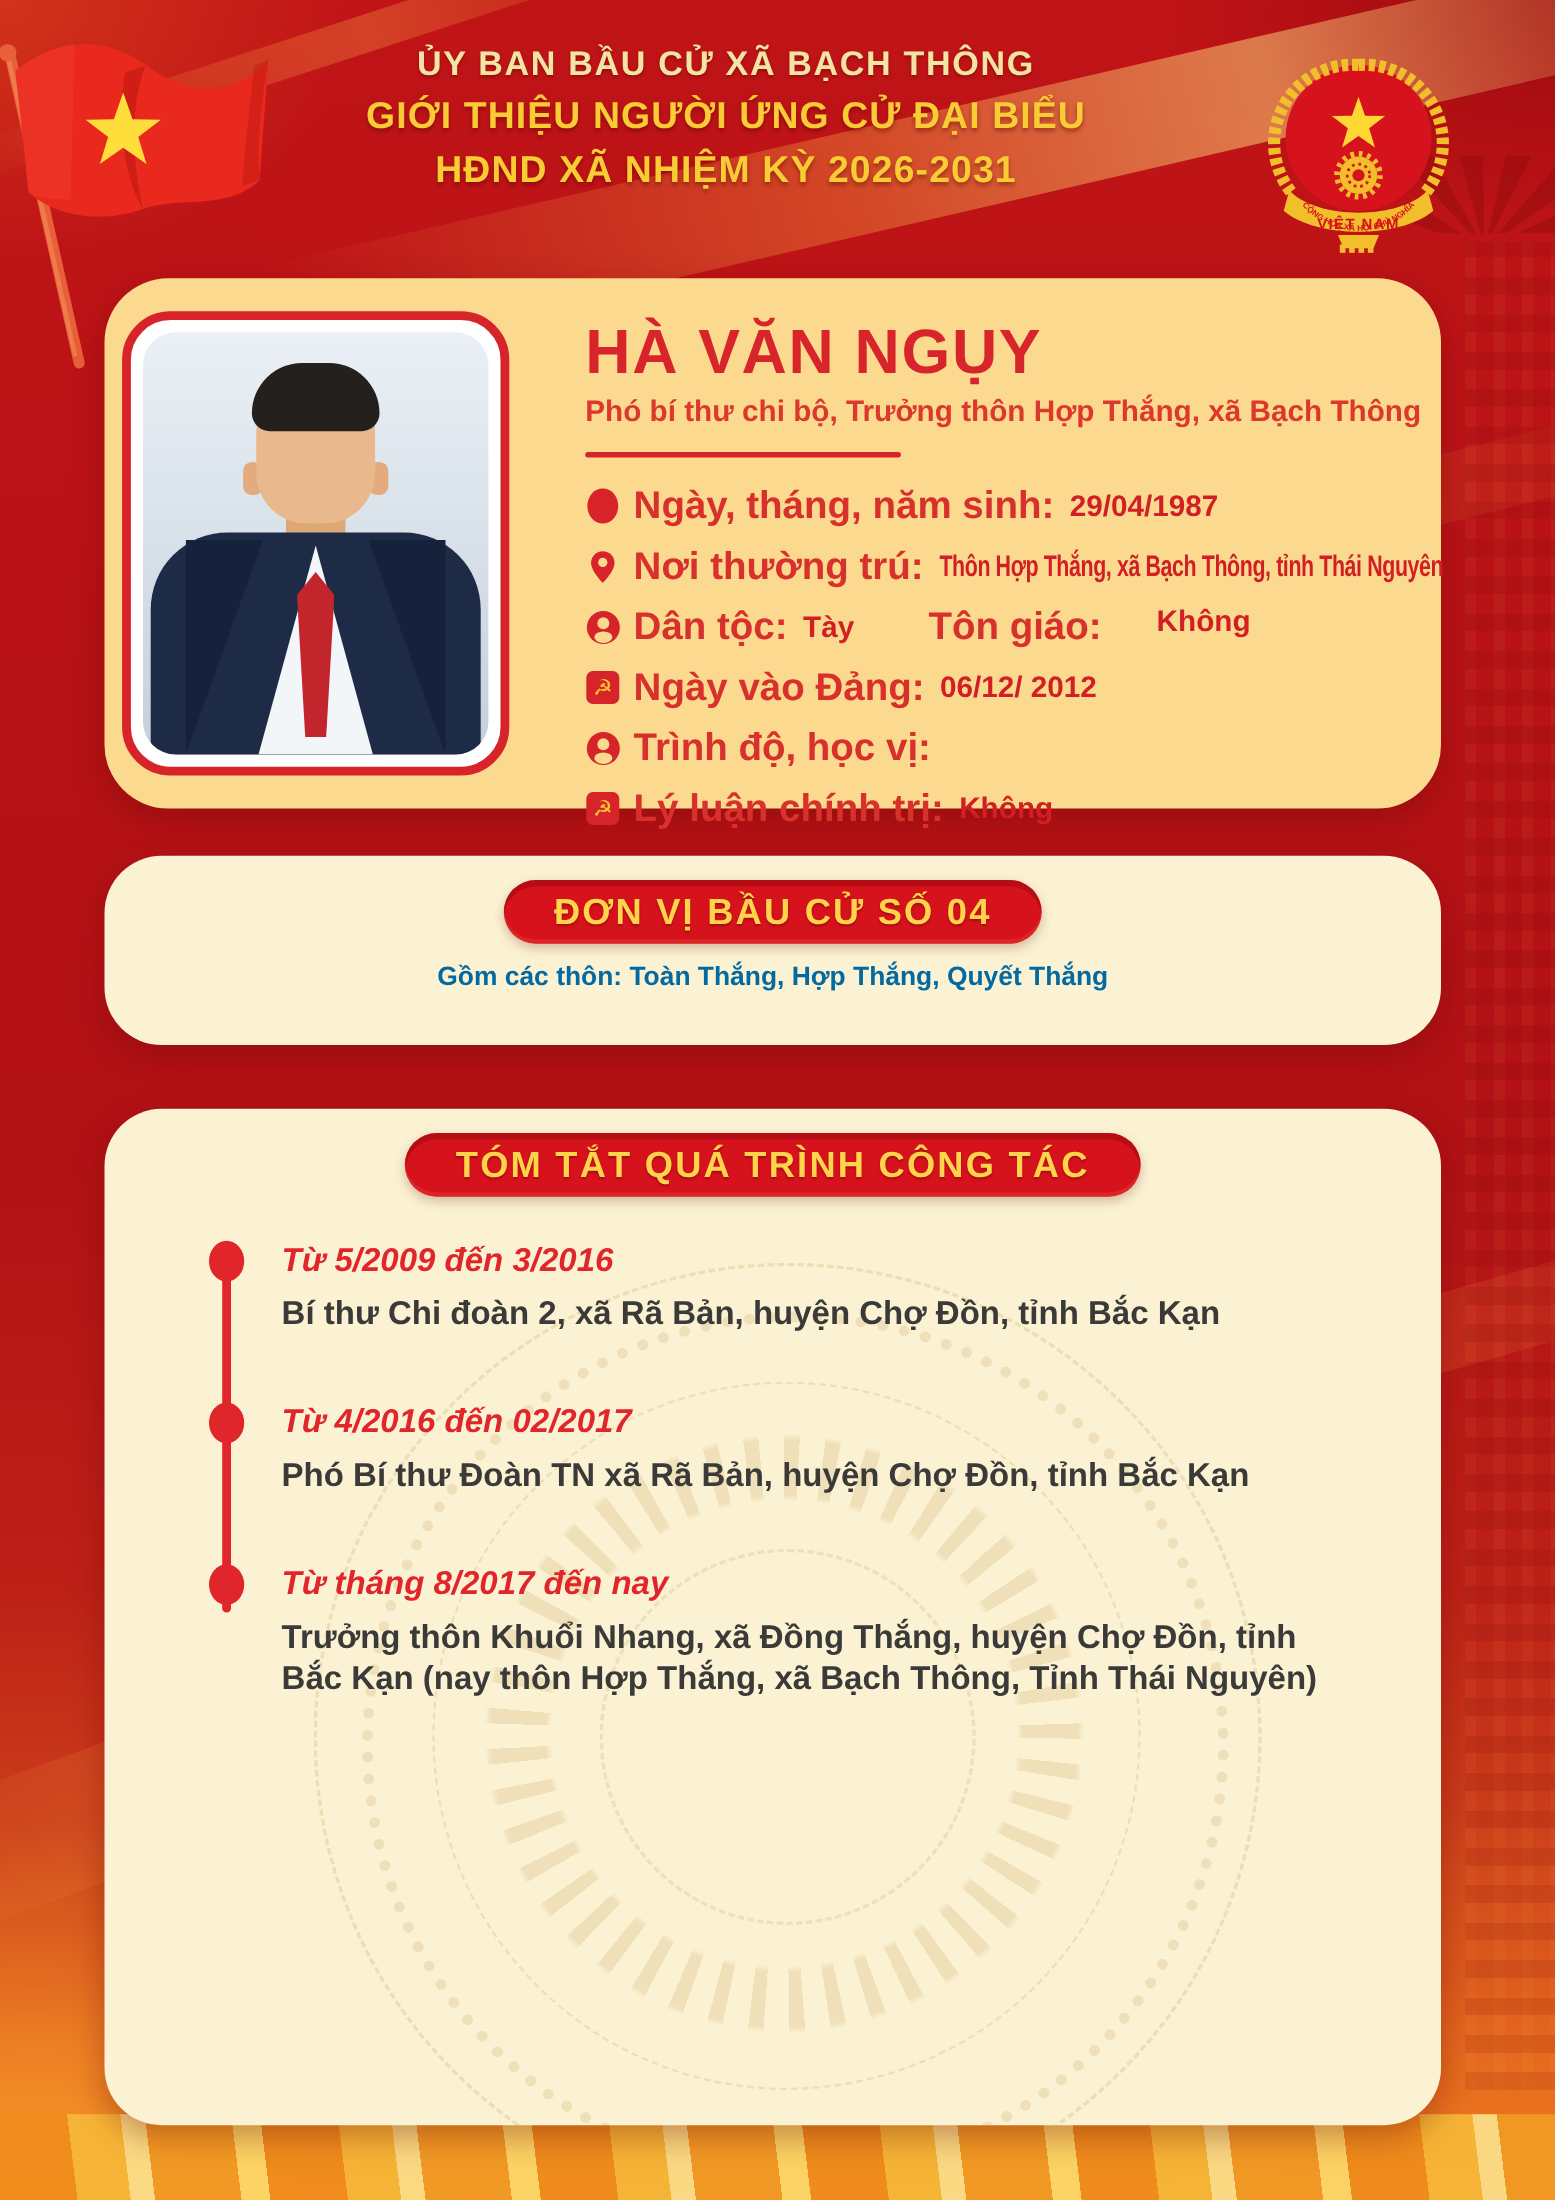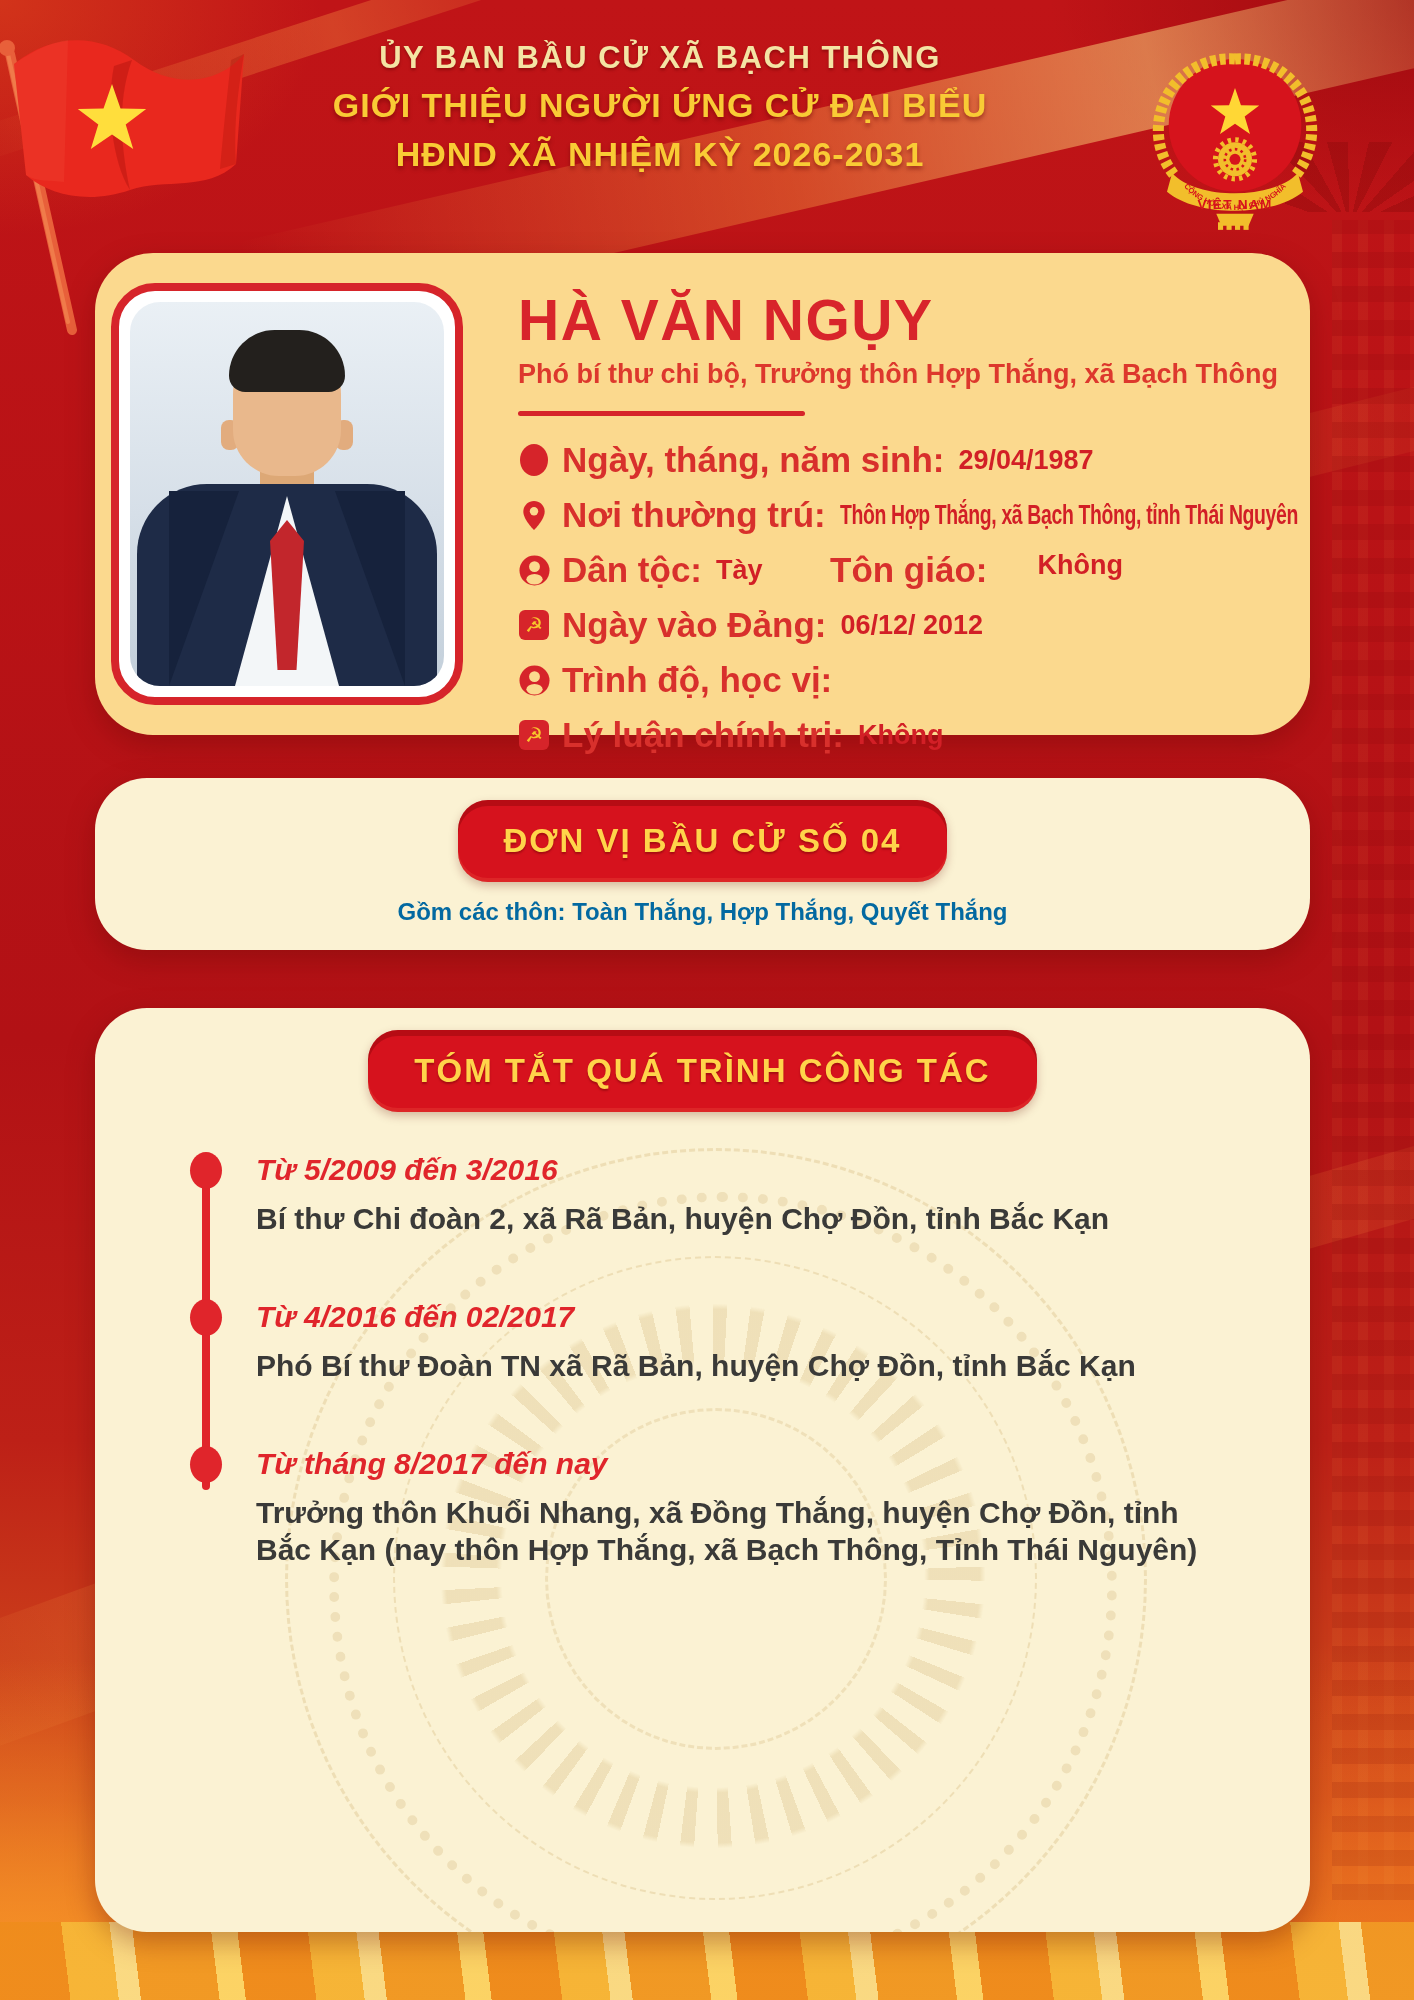--- a/index.html
+++ b/index.html
@@ -71,39 +71,39 @@
   .p-shirt{position:absolute;left:50%;bottom:0;width:0;height:0;margin-left:-52px;
       border-left:52px solid transparent;border-right:52px solid transparent;border-top:0;
       border-bottom:190px solid #f3f6f8;}
   .p-lapelL,.p-lapelR{position:absolute;bottom:0;width:0;height:0;border-top:195px solid #16223c;}
   .p-lapelL{left:50%;margin-left:-118px;border-right:70px solid transparent;}
   .p-lapelR{left:50%;margin-left:48px;border-left:70px solid transparent;}
   .p-tie{position:absolute;left:50%;bottom:16px;width:34px;height:150px;margin-left:-17px;
       background:#c2262c;clip-path:polygon(50% 0,100% 14%,78% 100%,22% 100%,0 14%);}
 
   
-  .profile-right{position:absolute;left:423px;top:36px;width:800px;}
+  .profile-right{position:absolute;left:437px;top:36px;width:800px;}
   .name{font-size:57px;font-weight:800;color:#d8242b;letter-spacing:1.5px;line-height:62px;}
   .position{margin-top:7px;font-size:27px;font-weight:700;color:#dd382d;line-height:32px;}
   .divider{margin-top:21px;width:287px;height:5px;background:#d6242a;border-radius:3px;}
   .rows{margin-top:24px;}
   .row{position:relative;display:flex;align-items:center;margin-bottom:15px;min-height:31px;}
   .row .ic{width:32px;display:flex;justify-content:center;margin-right:12px;flex:0 0 32px;}
   .row .lbl{font-size:35px;font-weight:700;color:#d8302c;white-space:nowrap;}
   .row .val{font-size:27px;font-weight:800;color:#d21f26;margin-left:14px;white-space:nowrap;}
   .row .val.condensed{display:inline-block;transform:scaleX(.72);transform-origin:left center;letter-spacing:-.5px;}
   .pair2{position:absolute;left:312px;display:flex;align-items:flex-start;gap:36px;}
   .dot-ic{width:28px;height:32px;border-radius:50%;background:#d6242a;display:inline-block;}
   .party-ic{width:30px;height:30px;border-radius:6px;background:#d6242a;color:#f8c62c;
       display:flex;align-items:center;justify-content:center;font-size:20px;line-height:1;
       font-family:"DejaVu Sans",sans-serif;}
 
   
   .pill{height:58px;border-radius:30px;background:#d6121d;display:inline-flex;align-items:center;
-      padding:12px 46px;box-shadow:inset 0 6px 0 rgba(110,0,0,.30), inset 0 -4px 0 rgba(255,130,90,.18),
+      padding:0 46px;box-shadow:inset 0 6px 0 rgba(110,0,0,.30), inset 0 -4px 0 rgba(255,130,90,.18),
       0 4px 10px rgba(100,10,5,.25);}
   .pill span{font-size:33px;font-weight:800;letter-spacing:2px;color:#ffd44a;
       text-shadow:0 2px 2px rgba(95,0,0,.4);}
   .card-unit .pill{margin-top:22px;}
   .unit-desc{margin-top:16px;font-size:24px;font-weight:800;color:#0369a1;text-align:center;}
   .card-career .pill{margin-top:22px;}
 
   
   .wm{position:absolute;left:190px;top:140px;width:860px;height:860px;opacity:.55;pointer-events:none;}
   .wm .ring{position:absolute;border-radius:50%;}

